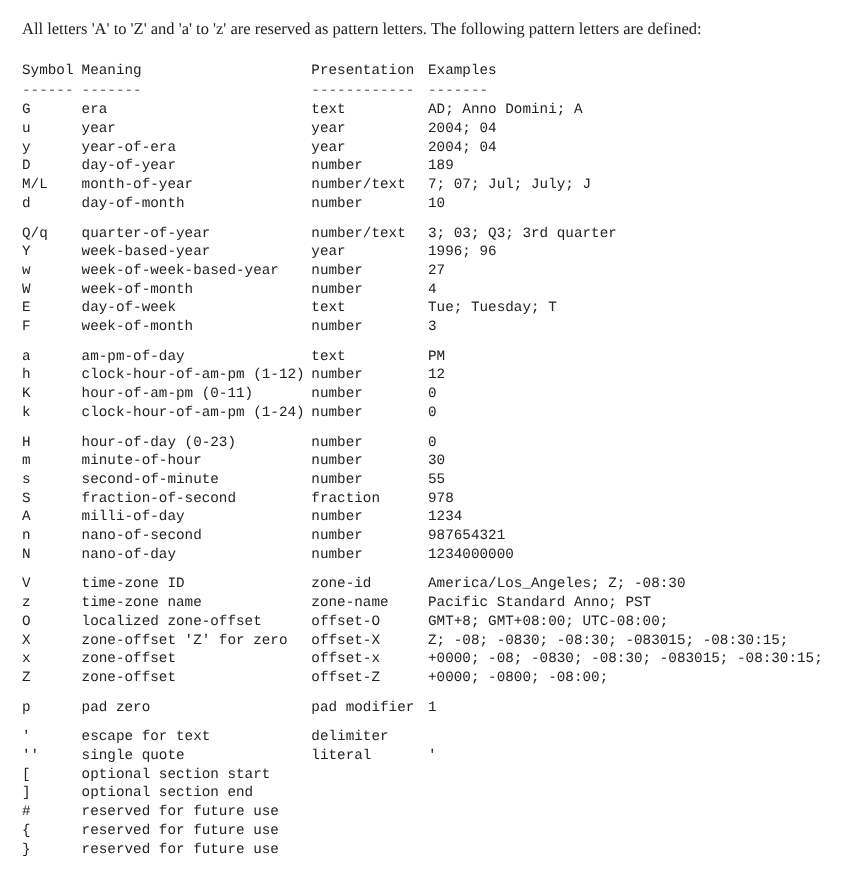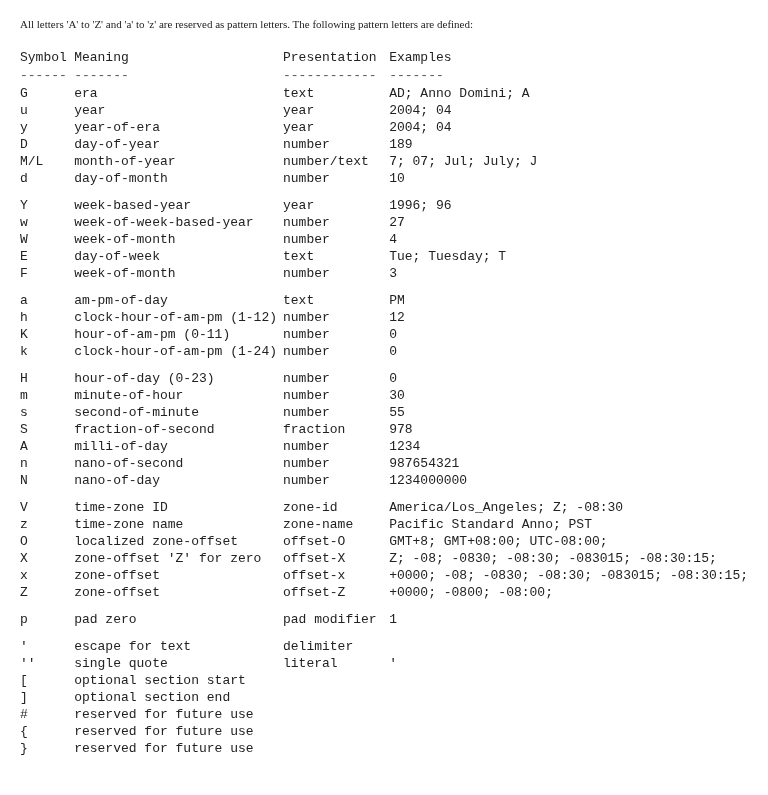--- a/index.html
+++ b/index.html
@@ -14,21 +14,21 @@
       font-size: 13px;
       color: #222222;
       padding: 16px 20px;
       width: 768px;
       min-height: 795px;
     }
 
     .intro-text {
       margin-bottom: 16px;
       font-family: Georgia, 'Times New Roman', serif;
-      font-size: 11px;
+      font-size: 15px;
       line-height: 1.5;
     }
 
     .symbol-table {
       width: 100%;
       border-collapse: collapse;
     }
 
     .symbol-table th, .symbol-table td {
       text-align: left;
@@ -115,20 +115,26 @@
       <tr>
         <td class="col-symbol">d</td>
         <td class="col-meaning">day-of-month</td>
         <td class="col-presentation">number</td>
         <td class="col-examples">10</td>
       </tr>
       <tr class="spacer-row">
         <td colspan="4"></td>
       </tr>
       <tr>
+        <td class="col-symbol">Q/q</td>
+        <td class="col-meaning">quarter-of-year</td>
+        <td class="col-presentation">number/text</td>
+        <td class="col-examples">3; 03; Q3; 3rd quarter</td>
+      </tr>
+      <tr>
         <td class="col-symbol">Y</td>
         <td class="col-meaning">week-based-year</td>
         <td class="col-presentation">year</td>
         <td class="col-examples">1996; 96</td>
       </tr>
       <tr>
         <td class="col-symbol">w</td>
         <td class="col-meaning">week-of-week-based-year</td>
         <td class="col-presentation">number</td>
         <td class="col-examples">27</td>

